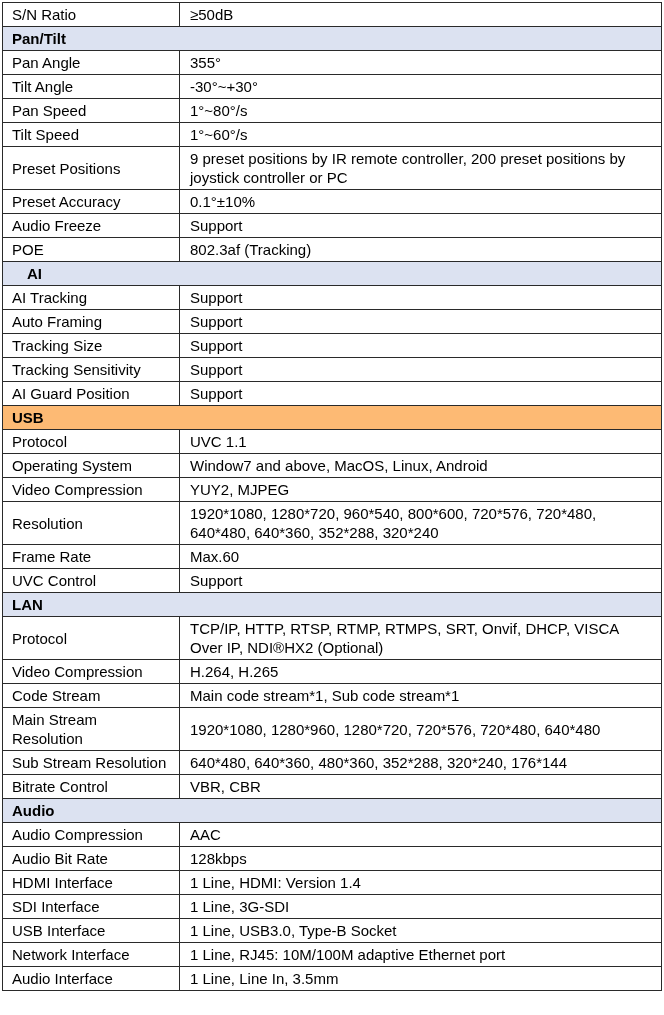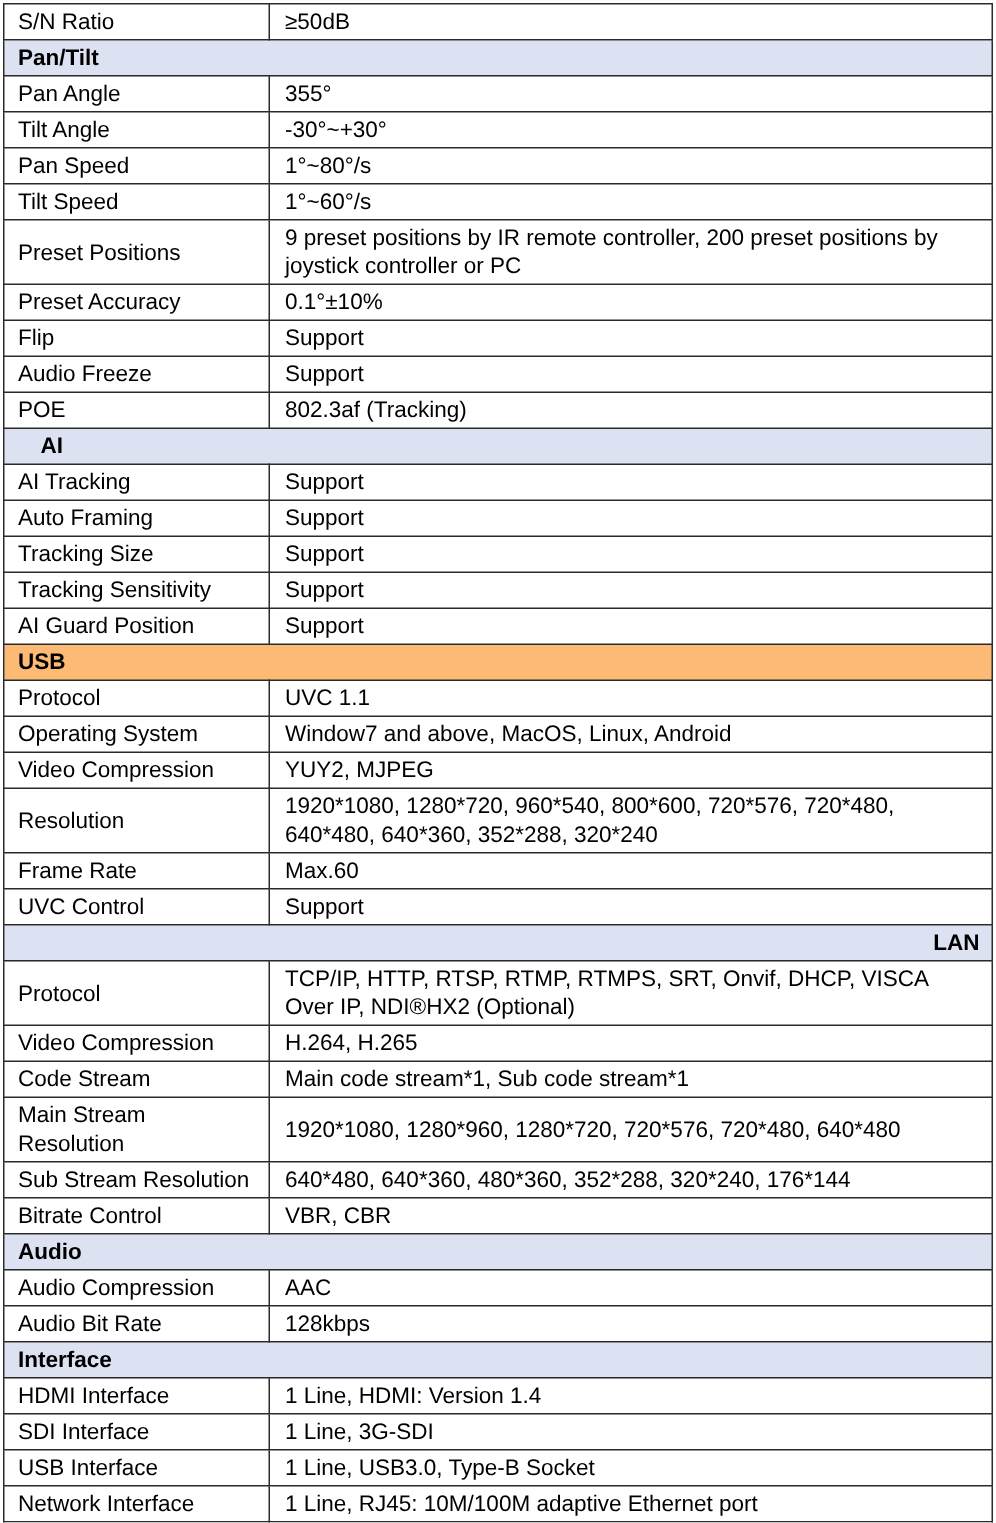--- a/index.html
+++ b/index.html
@@ -69,24 +69,20 @@
       </tr>
       <tr>
         <td class="label">Preset Positions</td>
         <td class="value">9 preset positions by IR remote controller, 200 preset positions by joystick controller or PC</td>
       </tr>
       <tr>
         <td class="label">Preset Accuracy</td>
         <td class="value">0.1°±10%</td>
       </tr>
       <tr>
-        <td class="label">Flip</td>
-        <td class="value">Support</td>
-      </tr>
-      <tr>
         <td class="label">Audio Freeze</td>
         <td class="value">Support</td>
       </tr>
       <tr>
         <td class="label">POE</td>
         <td class="value">802.3af (Tracking)</td>
       </tr>
       <tr class="section">
         <td colspan="2" style="background: rgb(220, 226, 241); padding-left: 24px;">AI</td>
       </tr>
@@ -131,21 +127,21 @@
       </tr>
       <tr>
         <td class="label">Frame Rate</td>
         <td class="value">Max.60</td>
       </tr>
       <tr>
         <td class="label">UVC Control</td>
         <td class="value">Support</td>
       </tr>
       <tr class="section">
-        <td colspan="2" style="background: rgb(220, 226, 241); text-align: right;">LAN</td>
+        <td colspan="2" style="background: rgb(220, 226, 241);">LAN</td>
       </tr>
       <tr>
         <td class="label">Protocol</td>
         <td class="value">TCP/IP, HTTP, RTSP, RTMP, RTMPS, SRT, Onvif, DHCP, VISCA Over IP, NDI®HX2 (Optional)</td>
       </tr>
       <tr>
         <td class="label">Video Compression</td>
         <td class="value">H.264, H.265</td>
       </tr>
       <tr>
@@ -168,23 +164,20 @@
         <td colspan="2" style="background: rgb(220, 226, 241);">Audio</td>
       </tr>
       <tr>
         <td class="label">Audio Compression</td>
         <td class="value">AAC</td>
       </tr>
       <tr>
         <td class="label">Audio Bit Rate</td>
         <td class="value">128kbps</td>
       </tr>
-      <tr class="section">
-        <td colspan="2" style="background: rgb(220, 226, 241);">Interface</td>
-      </tr>
       <tr>
         <td class="label">HDMI Interface</td>
         <td class="value">1 Line, HDMI: Version 1.4</td>
       </tr>
       <tr>
         <td class="label">SDI Interface</td>
         <td class="value">1 Line, 3G-SDI</td>
       </tr>
       <tr>
         <td class="label">USB Interface</td>

